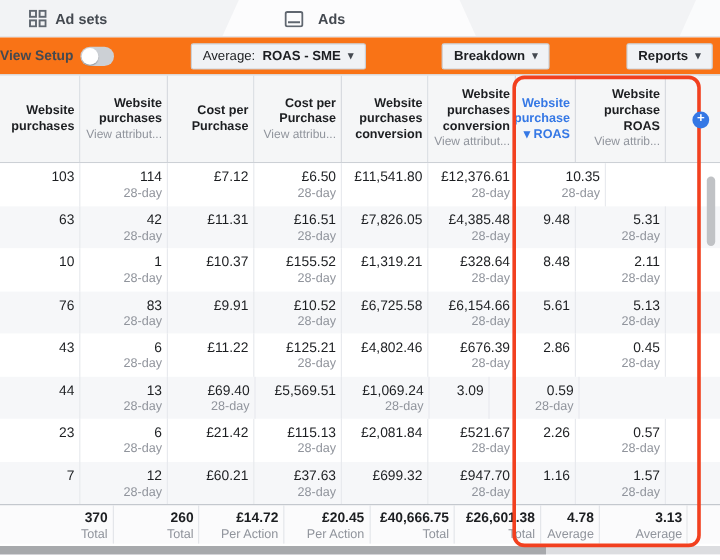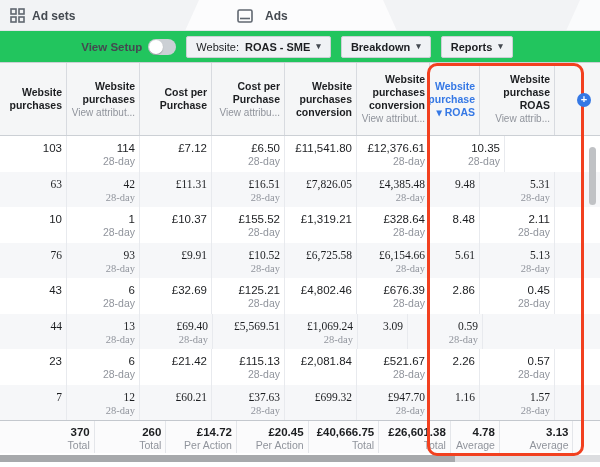--- a/index.html
+++ b/index.html
@@ -8,44 +8,44 @@
   .app { position:relative; width:600px; height:467px; background:#fff; overflow:hidden; }
 
   
   .tabstrip { position:relative; height:31px; background:#f2f3f5; border-bottom:1px solid #e3e5e9; overflow:hidden; }
   .tab-white { position:absolute; top:0; left:185px; width:212px; height:31px; background:#fcfcfd;
                clip-path:polygon(14px 0, calc(100% - 14px) 0, 100% 100%, 0 100%); }
   .tab-corner { position:absolute; top:0; right:0; width:34px; height:31px; background:#fafbfc;
                clip-path:polygon(14px 0, 100% 0, 100% 100%, 0 100%); }
   .tab { position:absolute; top:0; height:31px; display:flex; align-items:center; gap:7px;
          font-size:12px; font-weight:bold; color:#444950; cursor:pointer; }
-  .tab-adsets { left:10px; }
+  .tab-adsets { left:24px; }
   .tab-ads { left:237px;gap:12px; }
   .tab svg { display:block; }
 
   
-  .toolbar { height:31px; background:#22c55e; display:flex; align-items:center; justify-content:center; gap:10px; padding-right:6px; }
+  .toolbar { height:31px; background:#f97316; display:flex; align-items:center; justify-content:space-between; gap:10px; padding-right:6px; }
   .viewsetup { display:flex; align-items:center; gap:6px; font-size:11.5px; font-weight:bold; color:#444950; }
   .toggle { width:28px; height:16px; background:#ccd0d5; border-radius:9px; position:relative; cursor:pointer; }
   .toggle .knob { position:absolute; left:1px; top:1px; width:14px; height:14px; background:#fff; border-radius:50%; box-shadow:0 1px 1px rgba(0,0,0,.25); }
   .tbtn { height:22px; display:flex; align-items:center; gap:6px; padding:0 9px; background:#f0f2f5;
           border:1px solid #ccd0d5; border-radius:2px; font-size:11px; font-weight:bold; color:#1c1e21; cursor:pointer; white-space:nowrap; }
   .tbtn .prefix { font-weight:normal; }
   .caret { font-size:9px; color:#444950; line-height:1; }
 
   
   .thead { display:flex; height:74px; background:#f5f6f7; border-top:1px solid #ccd0d5; border-bottom:1px solid #ccd0d5; }
   .hcell { display:flex; flex-direction:column; justify-content:center; align-items:flex-end;
            padding:0 4px 0 2px; border-right:1px solid #d8dbe0; background:#f5f6f7; overflow:hidden; cursor:pointer; }
   .htitle { font-size:10.5px; font-weight:bold; color:#1c1e21; text-align:right; line-height:13px; }
   .hsub { font-size:10px; color:#90949c; text-align:right; line-height:13px; white-space:nowrap; }
   .sorted .htitle { color:#3578e5; }
 
   .trow { display:flex; height:35.5px; background:#fff; }
-  .trow.alt { background:#f6f7f9;font-family:Liberation Serif, serif; }
+  .trow.alt { background:#f6f7f9; }
   .cell { padding:5px 4px 0 2px; text-align:right; border-right:1px solid #e8eaee; overflow:hidden; }
   .cval { font-size:11.5px; color:#1c1e21; line-height:14px; white-space:nowrap; }
   .csub { font-size:10.5px; color:#90949c; line-height:13px; white-space:nowrap; }
 
   .totals { display:flex; height:33px; background:#fbfbfc; border-top:1px solid #c4c8ce;padding-left:29px; }
   .totals .cell { border-right:1px solid #e4e6ea; padding-top:4px; }
   .totals .cval { font-weight:bold; }
 
   .col0{width:67px}.col1{width:73px}.col2{width:72px}.col3{width:73px}.col4{width:72px}
   .col5{width:73px}.col6{width:50px}.col7{width:75px}
@@ -94,21 +94,21 @@
   </div>
 
   <div class="toolbar">
     <div class="viewsetup">
       <span>View Setup</span>
       <span class="toggle">
           <span class="knob"></span>
         </span>
     </div>
     <div class="tbtn">
-      <span class="prefix">Website:</span>
+      <span class="prefix">Average:</span>
       <span>ROAS - SME</span>
       <span class="caret">▾</span>
     </div>
     <div class="tbtn">
       <span>Breakdown</span>
       <span class="caret">▾</span>
     </div>
     <div class="tbtn">
       <span>Reports</span>
       <span class="caret">▾</span>
@@ -236,21 +236,21 @@
             <div class="cval">2.11</div>
             <div class="csub">28-day</div>
           </div>
           <div class="cell col8"></div>
         </div>
         <div class="trow alt">
           <div class="cell col0">
             <div class="cval">76</div>
           </div>
           <div class="cell col1">
-            <div class="cval">93</div>
+            <div class="cval">83</div>
             <div class="csub">28-day</div>
           </div>
           <div class="cell col2">
             <div class="cval">£9.91</div>
           </div>
           <div class="cell col3">
             <div class="cval">£10.52</div>
             <div class="csub">28-day</div>
           </div>
           <div class="cell col4">
@@ -271,21 +271,21 @@
         </div>
         <div class="trow">
           <div class="cell col0">
             <div class="cval">43</div>
           </div>
           <div class="cell col1">
             <div class="cval">6</div>
             <div class="csub">28-day</div>
           </div>
           <div class="cell col2">
-            <div class="cval">£32.69</div>
+            <div class="cval">£11.22</div>
           </div>
           <div class="cell col3">
             <div class="cval">£125.21</div>
             <div class="csub">28-day</div>
           </div>
           <div class="cell col4">
             <div class="cval">£4,802.46</div>
           </div>
           <div class="cell col5">
             <div class="cval">£676.39</div>

